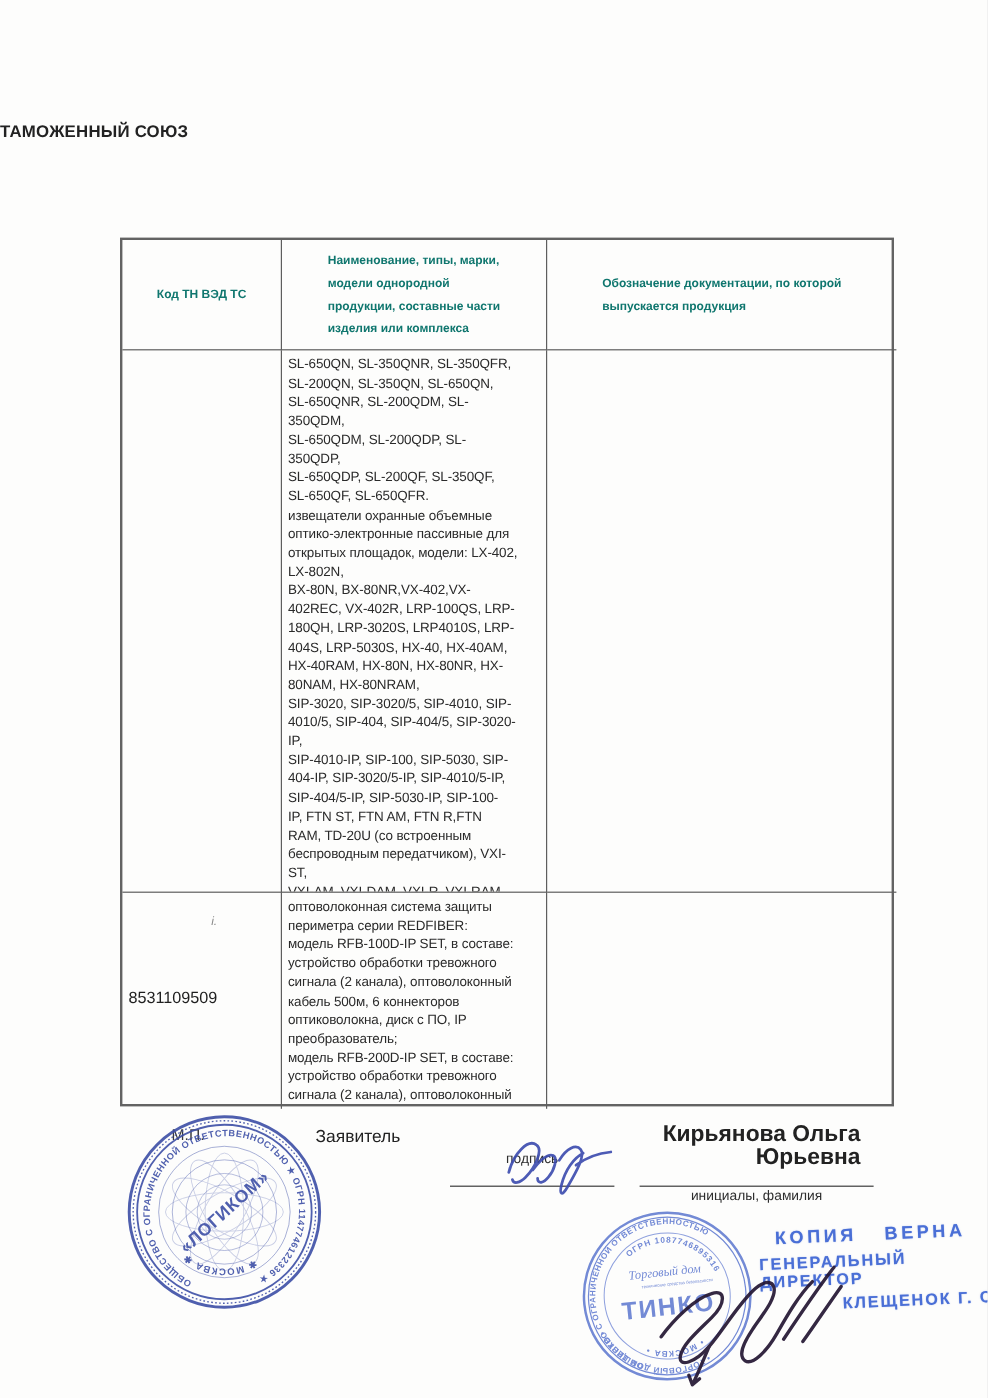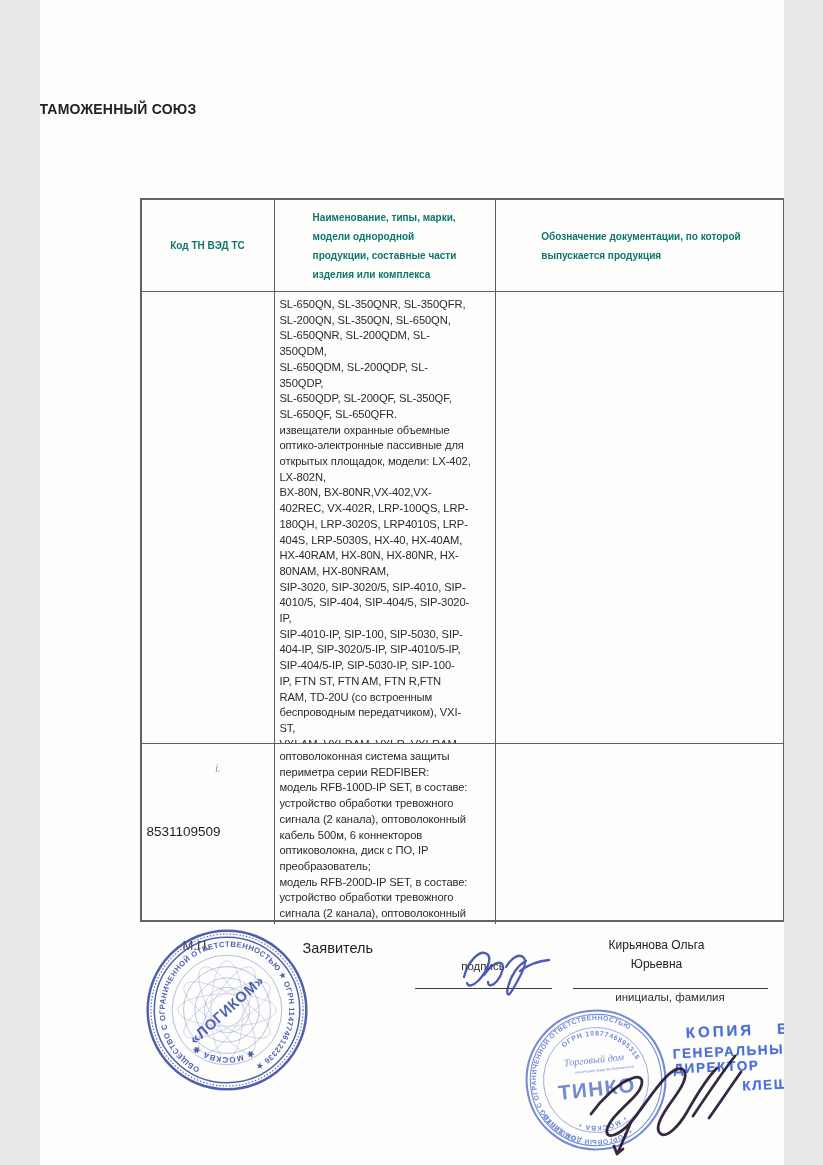--- a/index.html
+++ b/index.html
@@ -1,17 +1,17 @@
 <!DOCTYPE html>
 <html><head>
 <meta charset="utf-8">
 <style>
   html,body{margin:0;padding:0;background:#e8e8e8;}
   .page{
-    position:relative; width:744px; height:1165px; margin:0 auto;
+    position:relative; width:823px; height:1165px; margin:0 auto;
     background:#fdfdfc; overflow:hidden;
     font-family:"Liberation Sans", sans-serif; color:#262626;
   }
   .pre{white-space:pre-line;}
   .head-line{position:absolute; left:0; width:100%; font-weight:bold; font-size:14px; color:#222; letter-spacing:.2px;}
   
   .doc-table{
     position:absolute; left:100px; top:198px; width:645px; height:724px;
     display:grid; grid-template-columns:133px 221px 291px; grid-template-rows:92px 452px 180px;
     border:2px solid #636363; box-sizing:border-box; z-index:1;
@@ -25,22 +25,22 @@
   .code-span{position:absolute; left:5px; top:80px; font-size:13.5px; color:#1f1f1f;}
   .stray{position:absolute; left:176px; top:763px; font-size:10px; color:#8a8a8a; z-index:1; font-style:italic;}
   
   .applicant{position:absolute; left:263px; top:940px; font-size:14.5px; color:#222; z-index:1;}
   .sig-line{position:absolute; height:0; border-top:1.4px solid #3c3c3c; z-index:1;}
   .sig-line.s1{left:375px; top:988px; width:137px;}
   .sig-line.s2{left:533px; top:988px; width:195px;}
   .caption{position:absolute; font-size:11.5px; color:#2e2e2e; text-align:center; z-index:1;}
   .caption.c1{left:375px; top:960px; width:137px;}
   .caption.c2{left:533px; top:991px; width:195px;}
-  .signatory{position:absolute; left:517px; top:936px; width:200px; text-align:center;
-             font-size:12px; line-height:19px; color:#222; z-index:1;}
+  .signatory{position:absolute; left:517px; top:936px; width:200px; text-align:right;
+             font-size:19px; line-height:19px; color:#222; z-index:1;font-weight:bold;}
   .seal-place{position:absolute; left:143px; top:938px; font-size:13px; color:#3a3a3a; z-index:1;}
   
   .stamp-logikom{position:absolute; left:102px; top:925px; width:170px; height:170px; z-index:3; opacity:.9;}
   .stamp-tinko{position:absolute; left:481px; top:1005px; width:150px; height:150px; z-index:3; opacity:.85; transform:rotate(-6deg);}
   .copy-stamp{position:absolute; left:633px; top:1020px; width:205px; z-index:2;
               color:#4a6fd6; font-weight:bold; transform:rotate(-2.5deg);
               text-shadow:0 0 1px rgba(74,111,214,.55);}
   .copy-stamp .l1{font-size:15px; letter-spacing:3px; word-spacing:16px; margin:0 0 5px 14px;}
   .copy-stamp .l2{font-size:13.5px; letter-spacing:1.6px; word-spacing:6px; margin:0 0 5px 0;}
   .copy-stamp .l3{font-size:13.5px; letter-spacing:1.6px; margin-left:68px;}

